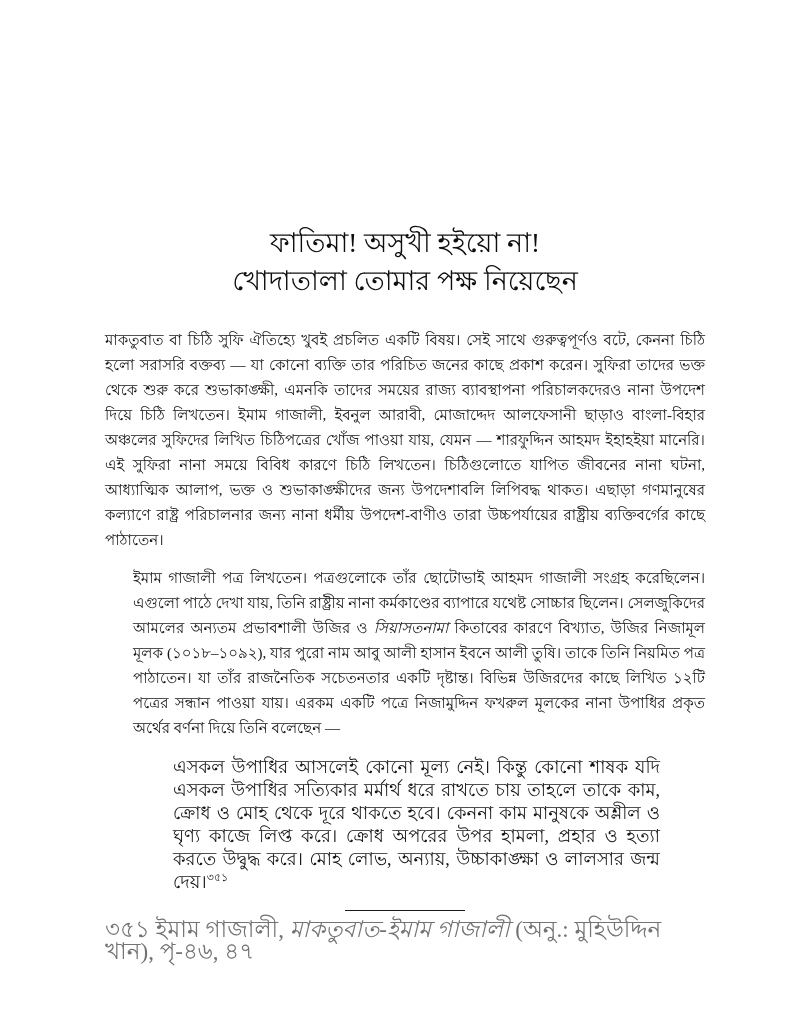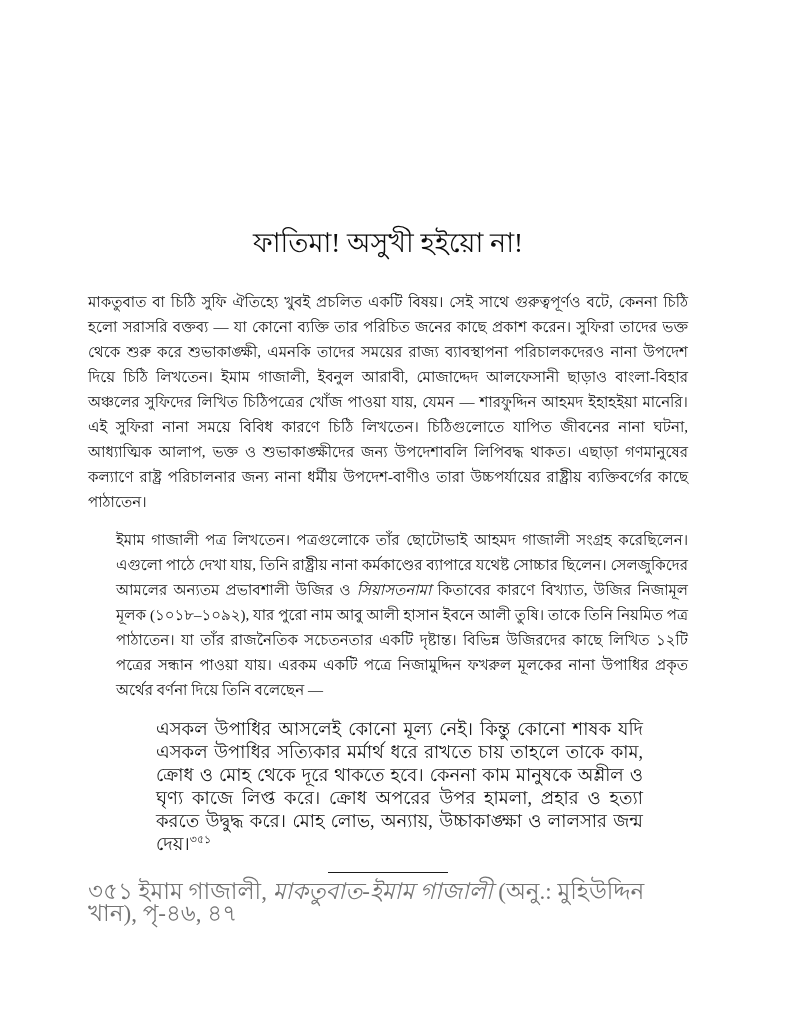--- a/index.html
+++ b/index.html
@@ -12,21 +12,21 @@
     width: 791px;
     height: 1024px;
     background: #ffffff;
     color: #111111;
     font-family: "Liberation Serif", "DejaVu Serif", serif;
     overflow: hidden;
     box-sizing: border-box;
   }
   .content {
     position: absolute;
-    left: 88px;
+    left: 105px;
     top: 0;
     width: 600px;
   }
   .title-block {
     margin-top: 224px;
     text-align: center;
   }
   .title-line {
     font-size: 27px;
     line-height: 38px;
@@ -78,20 +78,21 @@
   }
 </style>
 </head>
 <body>
 
 <div class="page">
   <div class="content">
 
     <div class="title-block">
       <div class="title-line">ফাতিমা! অসুখী হইয়ো না!</div>
+      <div class="title-line">খোদাতালা তোমার পক্ষ নিয়েছেন</div>
     </div>
 
     <div class="body-text">
 
       <p class="para"><span>মাকতুবাত বা চিঠি সুফি ঐতিহ্যে খুবই প্রচলিত একটি বিষয়। সেই সাথে গুরুত্বপূর্ণও বটে, কেননা চিঠি হলো সরাসরি বক্তব্য — যা কোনো ব্যক্তি তার পরিচিত জনের কাছে প্রকাশ করেন। সুফিরা তাদের ভক্ত থেকে শুরু করে শুভাকাঙ্ক্ষী, এমনকি তাদের সময়ের রাজ্য ব্যাবস্থাপনা পরিচালকদেরও নানা উপদেশ দিয়ে চিঠি লিখতেন। ইমাম গাজালী, ইবনুল আরাবী, মোজাদ্দেদ আলফেসানী ছাড়াও বাংলা-বিহার অঞ্চলের সুফিদের লিখিত চিঠিপত্রের খোঁজ পাওয়া যায়, যেমন — শারফুদ্দিন আহমদ ইহাহইয়া মানেরি। এই সুফিরা নানা সময়ে বিবিধ কারণে চিঠি লিখতেন। চিঠিগুলোতে যাপিত জীবনের নানা ঘটনা, আধ্যাত্মিক আলাপ, ভক্ত ও শুভাকাঙ্ক্ষীদের জন্য উপদেশাবলি লিপিবদ্ধ থাকত। এছাড়া গণমানুষের কল্যাণে রাষ্ট্র পরিচালনার জন্য নানা ধর্মীয় উপদেশ-বাণীও তারা উচ্চপর্যায়ের রাষ্ট্রীয় ব্যক্তিবর্গের কাছে পাঠাতেন।</span></p>
 
       <p class="para"><span>ইমাম গাজালী পত্র লিখতেন। পত্রগুলোকে তাঁর ছোটোভাই আহমদ গাজালী সংগ্রহ করেছিলেন। এগুলো পাঠে দেখা যায়, তিনি রাষ্ট্রীয় নানা কর্মকাণ্ডের ব্যাপারে যথেষ্ট সোচ্চার ছিলেন। সেলজুকিদের আমলের অন্যতম প্রভাবশালী উজির ও </span><span class="italic-word">সিয়াসতনামা</span><span> কিতাবের কারণে বিখ্যাত, উজির নিজামূল মূলক (১০১৮–১০৯২), যার পুরো নাম আবু আলী হাসান ইবনে আলী তুষি। তাকে তিনি নিয়মিত পত্র পাঠাতেন। যা তাঁর রাজনৈতিক সচেতনতার একটি দৃষ্টান্ত। বিভিন্ন উজিরদের কাছে লিখিত ১২টি পত্রের সন্ধান পাওয়া যায়। এরকম একটি পত্রে নিজামুদ্দিন ফখরুল মূলকের নানা উপাধির প্রকৃত অর্থের বর্ণনা দিয়ে তিনি বলেছেন —</span></p>
 
       <blockquote class="quote-block"><span>এসকল উপাধির আসলেই কোনো মূল্য নেই। কিন্তু কোনো শাষক যদি এসকল উপাধির সত্যিকার মর্মার্থ ধরে রাখতে চায় তাহলে তাকে কাম, ক্রোধ ও মোহ থেকে দূরে থাকতে হবে। কেননা কাম মানুষকে অশ্লীল ও ঘৃণ্য কাজে লিপ্ত করে। ক্রোধ অপরের উপর হামলা, প্রহার ও হত্যা করতে উদ্বুদ্ধ করে। মোহ লোভ, অন্যায়, উচ্চাকাঙ্ক্ষা ও লালসার জন্ম দেয়।</span><sup>৩৫১</sup></blockquote>
 

